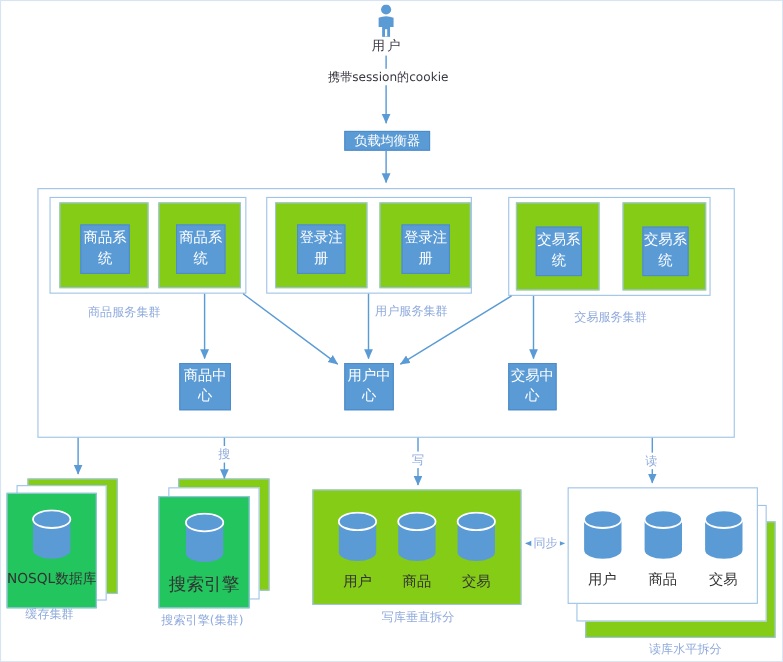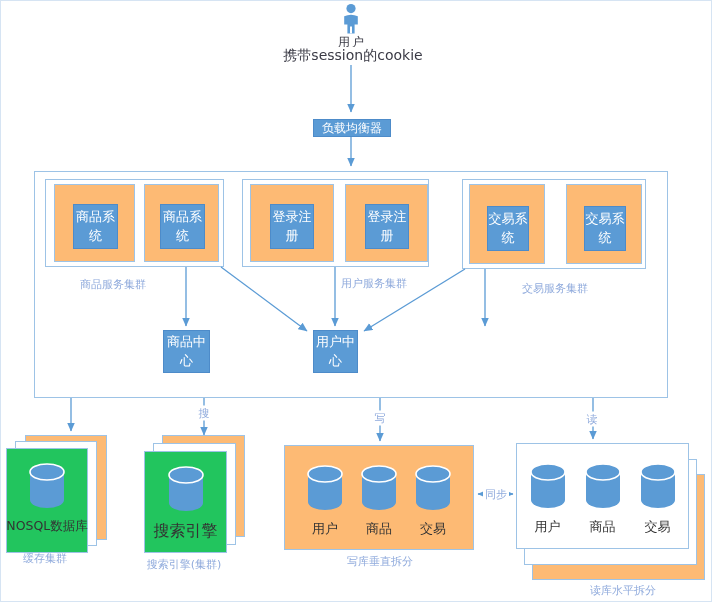--- a/index.html
+++ b/index.html
@@ -8,21 +8,21 @@
     font-family:"DejaVu Sans","Liberation Sans",sans-serif;
     border:1px solid #d6e4f3;box-sizing:border-box;overflow:hidden;
   }
   .abs{position:absolute;}
   .bluebox{
     position:absolute;background:#5B9BD5;border:1px solid #4d8bc9;color:#fff;
     display:flex;align-items:center;justify-content:center;text-align:center;
     word-break:break-all;line-height:1.45;font-size:13px;box-sizing:border-box;
   }
   .lightbox{
-    position:absolute;background:#fdba74;border:1.4px solid #9DC3E6;box-sizing:border-box;
+    position:absolute;background:#84cc16;border:1.4px solid #9DC3E6;box-sizing:border-box;
   }
   .container-box{position:absolute;border:1.4px solid #9DC3E6;box-sizing:border-box;}
   .caption{
     position:absolute;color:#8FAADC;font-size:11px;white-space:nowrap;
     transform:translate(-50%,-50%);
   }
   .edge-label{
     position:absolute;color:#8FAADC;font-size:11px;background:#ffffff;
     padding:0 2px;transform:translate(-50%,-50%);white-space:nowrap;z-index:5;
   }
@@ -70,21 +70,21 @@
     </g>
   </svg>
 
   <div class="abs" style="left:339px;top:3px;">
     <svg width="22" height="31" viewBox="0 0 22 31">
       <circle cx="11" cy="4.6" r="4.6" fill="#5B9BD5"></circle>
       <path d="M4.2,12.2 Q11,9.2 17.8,12.2 L17.8,20.5 L14.6,20.5 L14.6,30.5 L12,30.5 L12,22.5 L10,22.5 L10,30.5 L7.4,30.5 L7.4,20.5 L4.2,20.5 Z" fill="#5B9BD5"></path>
     </svg>
   </div>
   <div class="topline-label" style="left:351px;top:41px;font-size:12px;letter-spacing:2px;">用户</div>
-  <div class="topline-label" style="left:352px;top:55px;font-size:14px;">携带session的cookie</div>
+  <div class="topline-label" style="left:352px;top:69px;font-size:11px;">携带session的cookie</div>
 
   <div class="bluebox" style="left:312px;top:118px;width:78px;height:18px;font-size:12px;line-height:1;">负载均衡器</div>
 
   <div class="container-box" style="left:33px;top:170px;width:634px;height:227px;"></div>
 
   <div class="container-box" style="left:44px;top:178px;width:179px;height:88px;">
     <div class="lightbox" style="left:8px;top:4px;width:81px;height:78px;">
       <div class="bluebox" style="left:18px;top:19px;width:45px;height:45px;">商品系统</div>
     </div>
     <div class="lightbox" style="left:98px;top:4px;width:75px;height:78px;">
@@ -108,20 +108,21 @@
       <div class="bluebox" style="left:17px;top:21px;width:42px;height:45px;">交易系统</div>
     </div>
     <div class="lightbox" style="left:103px;top:4px;width:76px;height:80px;">
       <div class="bluebox" style="left:17px;top:21px;width:42px;height:45px;">交易系统</div>
     </div>
   </div>
   <div class="caption" style="left:554px;top:287px;">交易服务集群</div>
 
   <div class="bluebox" style="left:312px;top:329px;width:45px;height:43px;">用户中心</div>
   <div class="bluebox" style="left:162px;top:329px;width:47px;height:43px;">商品中心</div>
+  <div class="bluebox" style="left:461px;top:329px;width:44px;height:43px;">交易中心</div>
 
   <div class="edge-label" style="left:203px;top:412px;">搜</div>
   <div class="edge-label" style="left:379px;top:417px;">写</div>
   <div class="edge-label" style="left:591px;top:418px;">读</div>
   <div class="edge-label" style="left:495px;top:493px;">同步</div>
 
   <div class="lightbox" style="left:24px;top:434px;width:82px;height:105px;"></div>
   <div class="lightbox" style="left:14px;top:440px;width:82px;height:105px;background:#fff;"></div>
   <div class="card" style="left:5px;top:447px;width:82px;height:105px;">
     <svg width="40" height="46" viewBox="0 0 40 46">

